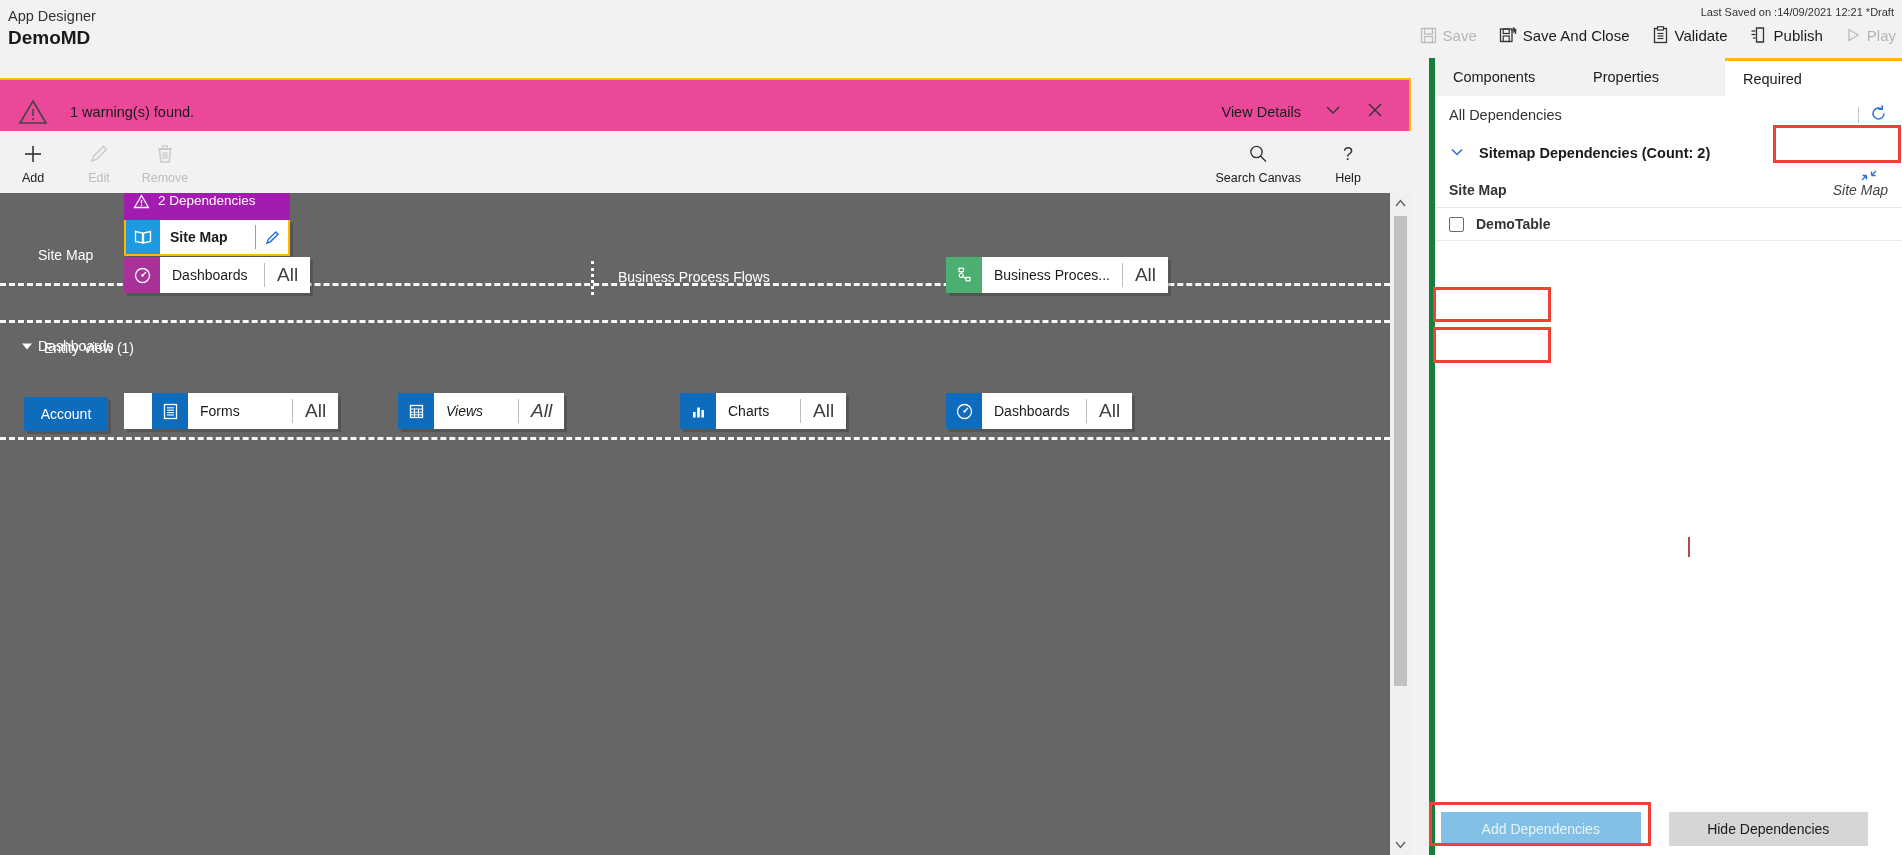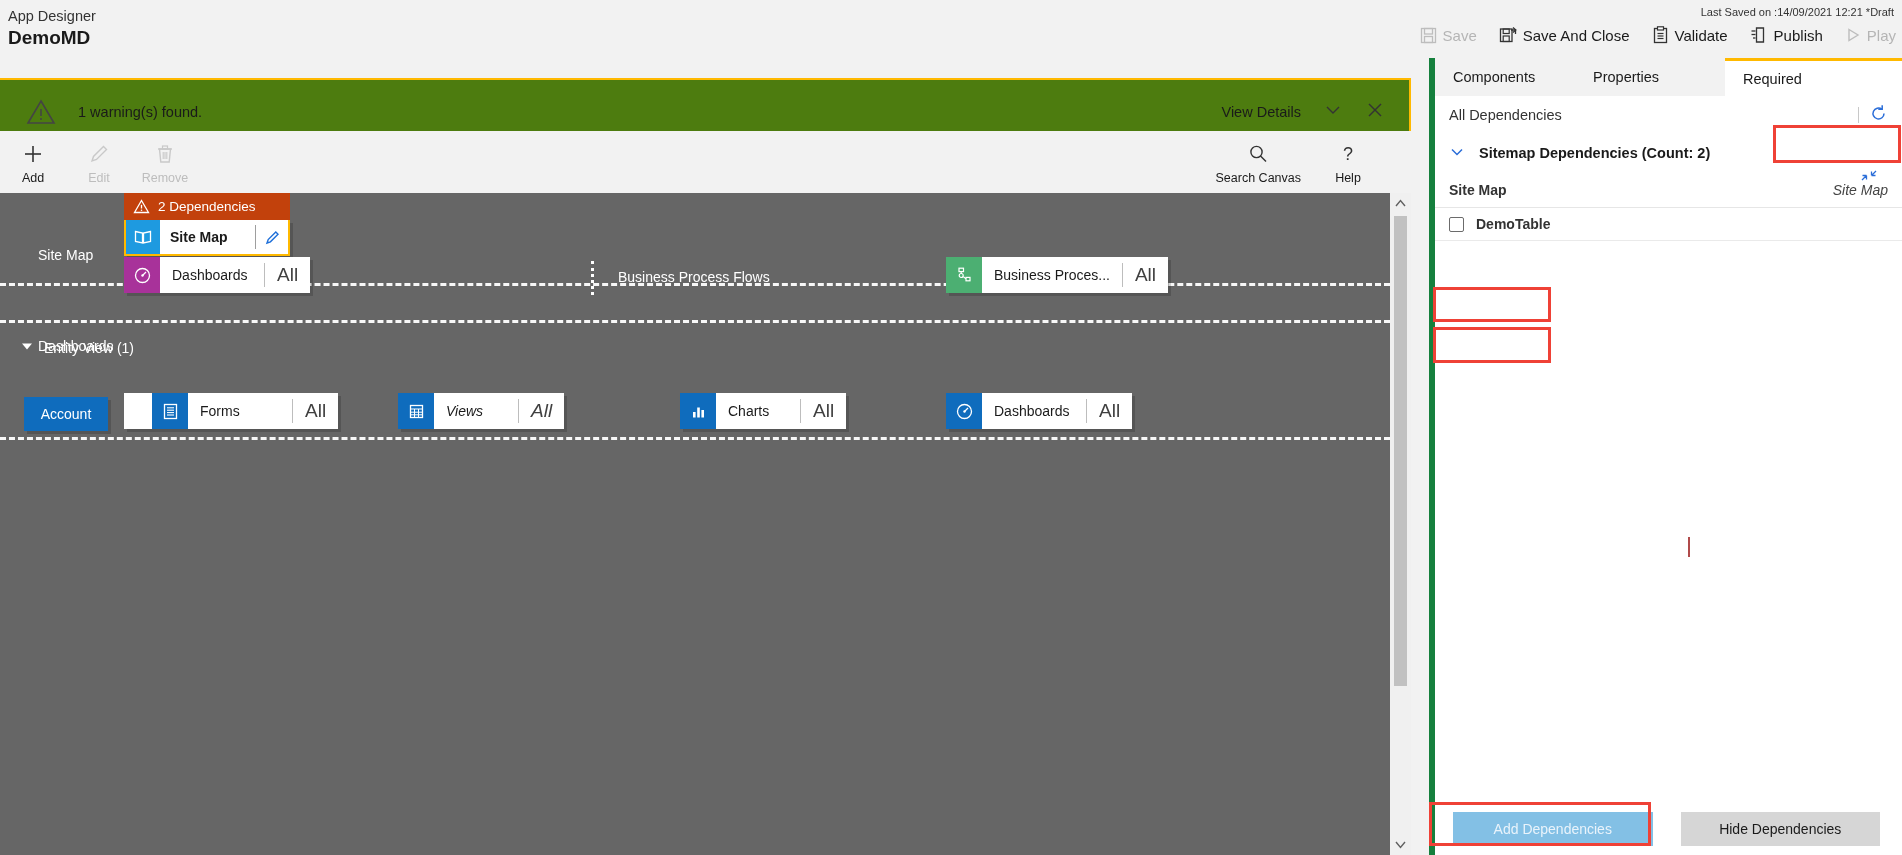--- a/index.html
+++ b/index.html
@@ -18,22 +18,22 @@
   .hdr-title { position: absolute; left: 8px; top: 27px; font-size: 19px; font-weight: bold; color: #1a1a1a; }
   .hdr-lastsaved { position: absolute; right: 8px; top: 6px; font-size: 11px; color: #333; }
   .hdr-actions { position: absolute; right: 6px; top: 26px; display: flex; align-items: center; gap: 22px; }
   .hdr-act { display: flex; align-items: center; gap: 6px; font-size: 15px; color: #1a1a1a; cursor: pointer; }
   .hdr-act.disabled { color: #b5b5b5; cursor: default; }
   .hdr-act svg { display: block; }
 
   
   .warnbar {
     position: absolute; left: 0; top: 78px; width: 1411px; height: 67px;
-    background: #4d7c0f; border: 2px solid #ffb900; border-left: none;
-    display: flex; align-items: center; padding-left: 8px;
+    background: #ec4899; border: 2px solid #ffb900; border-left: none;
+    display: flex; align-items: center;
   }
   .warn-icon { margin-left: 18px; width: 30px; height: 30px; }
   .warn-text { margin-left: 22px; font-size: 14.5px; color: #1a1a1a; }
   .warn-right { margin-left: auto; display: flex; align-items: center; gap: 22px; padding-right: 24px; }
   .warn-link { font-size: 14.5px; color: #1a1a1a; cursor: pointer; }
   .warn-ic { cursor: pointer; }
 
   
   .ctoolbar {
     position: absolute; left: 0; top: 131px; width: 1411px; height: 62px;
@@ -64,22 +64,22 @@
     cursor: pointer;
   }
   .tile .ticon { width: 36px; display: flex; align-items: center; justify-content: center; }
   .tile .tlabel { display: flex; align-items: center; padding: 0 12px; font-size: 14px; color: #1a1a1a; white-space: nowrap; }
   .tile .tdiv { width: 1px; background: #bdbdbd; margin: 6px 0; }
   .tile .tall { display: flex; align-items: center; padding: 0 12px; font-size: 19px; color: #404040; }
 
   
   .sitemap-card { position: absolute; left: 124px; top: 0px; }
   .dep-banner {
-    display: flex; align-items: center; height: 27px; width: 166px;
-    background: #c2410c;
+    display: flex; align-items: flex-start; height: 27px; width: 166px;
+    background: #a21caf;
   }
   .dep-banner .db-ic { width: 34px; display: flex; align-items: center; justify-content: center; }
   .dep-banner .db-tx { font-size: 13.5px; color: #ffffff; }
   .sitemap-tile {
     display: flex; align-items: stretch; height: 36px; width: 166px;
     background: #ffffff; border: 2px solid #ffb900; border-top: none;
     box-shadow: 3px 3px 0 rgba(0,0,0,0.16);
   }
   .sitemap-tile .ticon { width: 34px; background: #1e9ae0; display: flex; align-items: center; justify-content: center; }
   .sitemap-tile .tlabel { display: flex; align-items: center; padding: 0 10px; font-size: 14px; color: #1a1a1a; font-weight: bold; }
@@ -121,21 +121,21 @@
 
   .rsub { display: flex; align-items: center; height: 36px; padding: 0 14px;
           font-size: 14px; font-weight: bold; color: #333; border-bottom: 1px solid #e6e6e6; }
   .rsub .right { margin-left: auto; font-style: italic; font-weight: normal; color: #444; }
 
   .ritem { position: relative; display: flex; align-items: center; height: 33px; padding: 0 14px;
            gap: 12px; border-bottom: 1px solid #eaeaea; font-size: 14px; color: #333; }
   .ritem .cb { width: 15px; height: 15px; border: 1px solid #6b6b6b; border-radius: 2px; background: #fff; cursor: pointer; }
   .ritem .lbl { font-weight: bold; }
 
-  .rfoot { position: absolute; left: 12px; bottom: 0; width: 439px; height: 52px; display: flex; align-items: center;
+  .rfoot { position: absolute; left: 0; bottom: 0; width: 439px; height: 52px; display: flex; align-items: center;
            padding: 0 6px; gap: 0; }
   .btn-add { width: 200px; height: 34px; background: #83c0e5; color: #e9f3fb; font-size: 14px;
              display: flex; align-items: center; justify-content: center; border: none; cursor: default; }
   .btn-hide { width: 200px; height: 34px; background: #d6d6d6; color: #1a1a1a; font-size: 14px;
               display: flex; align-items: center; justify-content: center; border: none; cursor: pointer; margin-left: 28px; }
 
   
   .anno { position: absolute; border: 3px solid #ef4136; pointer-events: none; z-index: 40; }
 
   .expand-ic { position: absolute; left: 1860px; top: 168px; z-index: 20; }

